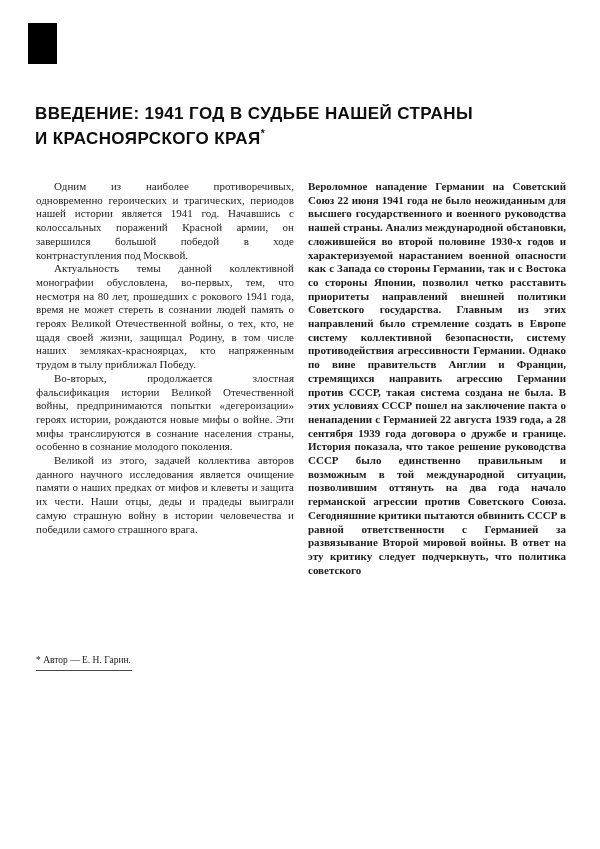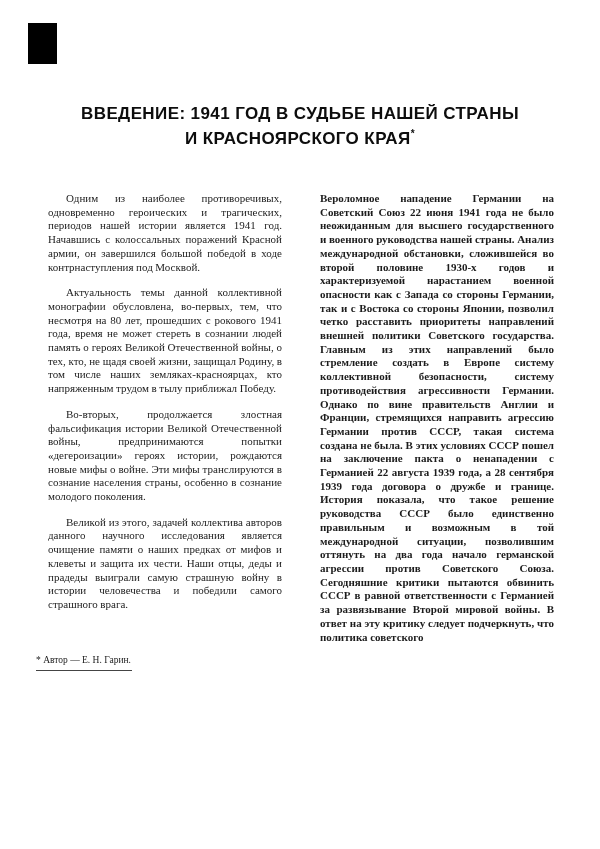--- a/index.html
+++ b/index.html
@@ -16,21 +16,21 @@
   .chapter-tab {
     position: absolute;
     left: 28px; top: 23px;
     width: 29px; height: 41px;
     background: #000000;
   }
   .title {
     position: absolute;
     left: 35px; top: 101px;
     width: 530px;
-    text-align: center;
+    text-align: left;
     font-family: "Liberation Sans", sans-serif;
     font-weight: bold;
     font-size: 17px;
     line-height: 25px;
     letter-spacing: 0.4px;
     color: #0d0d0d;
   }
   .title sup {
     font-size: 10px;
     font-weight: bold;
@@ -47,21 +47,21 @@
   .col {
     width: 258px;
     font-size: 11px;
     line-height: 13.7px;
     text-align: justify;
     hyphens: auto;
     -webkit-hyphens: auto;
     word-spacing: -0.2px;
     color: #1c1c1c;
   }
-  .col p { text-indent: 18px; margin: 12px; }
+  .col p { text-indent: 18px; margin: 0; }
   .col.right p.no-indent { text-indent: 0; font-weight: bold; }
   .footnote-sep {
     position: absolute;
     left: 36px; top: 670px;
     width: 96px; height: 0;
     border-top: 1px solid #444444;
   }
   .footnote {
     position: absolute;
     left: 36px; top: 654px;

